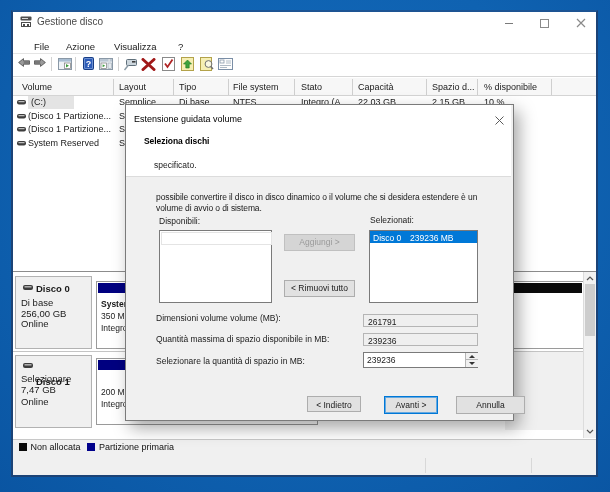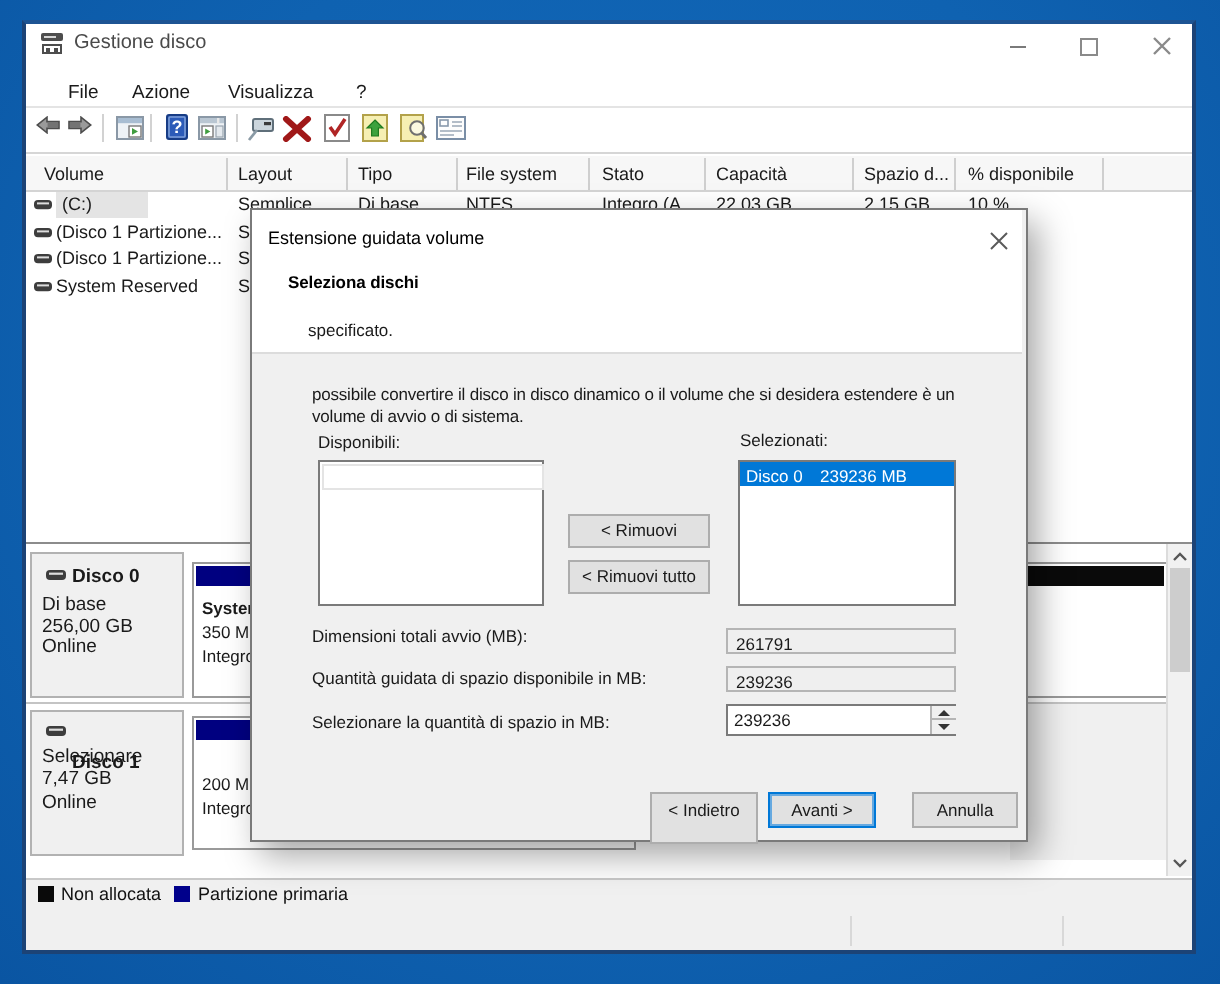--- a/index.html
+++ b/index.html
@@ -230,33 +230,33 @@
   <div class="t" style="left:33px;top:111px;font-size:8.5px;">Disponibili:</div>
   <div class="t" style="left:244px;top:110px;font-size:8.5px;">Selezionati:</div>
   <div class="abs" style="left:33px;top:125px;width:113px;height:73px;background:#fff;border:1px solid #7a7a7a;box-sizing:border-box;">
    <div class="abs" style="left:1px;top:1px;width:109px;height:11px;border:1px solid #e4e4e4;"></div>
   </div>
   <div class="abs" style="left:243px;top:125px;width:109px;height:73px;background:#fff;border:1px solid #7a7a7a;box-sizing:border-box;">
    <div class="abs" style="left:0px;top:0px;width:107px;height:12px;background:#0078d7;"></div>
    <div class="t" style="left:3px;top:1.5px;font-size:8.5px;color:#fff;">Disco 0</div>
    <div class="t" style="left:40px;top:1.5px;font-size:8.5px;color:#fff;">239236 MB</div>
   </div>
-  <div class="btn" style="left:158px;top:152px;width:71px;height:17px;line-height:15px;">&lt; Rimuovi</div>
+  <div class="btn" style="left:158px;top:129px;width:71px;height:17px;line-height:15px;background:#d5d5d5;border-color:#c0c0c0;color:#9a9a9a;">Aggiungi &gt;</div>
   <div class="btn" style="left:158px;top:175px;width:71px;height:17px;line-height:15px;">&lt; Rimuovi tutto</div>
-  <div class="t" style="left:30px;top:207.5px;font-size:8.5px;">Dimensioni totali avvio (MB):</div>
-  <div class="t" style="left:30px;top:229px;font-size:8.5px;">Quantità guidata di spazio disponibile in MB:</div>
+  <div class="t" style="left:30px;top:207.5px;font-size:8.5px;">Dimensioni volume volume (MB):</div>
+  <div class="t" style="left:30px;top:229px;font-size:8.5px;">Quantità massima di spazio disponibile in MB:</div>
   <div class="t" style="left:30px;top:251px;font-size:8.5px;">Selezionare la quantità di spazio in MB:</div>
   <div class="fld" style="left:237px;top:208.5px;width:115px;height:13.5px;">261791</div>
   <div class="fld" style="left:237px;top:227.5px;width:115px;height:13px;">239236</div>
   <div class="abs" style="left:237px;top:246.5px;width:115px;height:16px;background:#fff;border:1px solid #7a7a7a;box-sizing:border-box;">
    <div class="t" style="left:3px;top:2px;font-size:8.5px;">239236</div>
    <div class="abs" style="left:101px;top:0px;width:13px;height:7px;background:#f0f0f0;border-left:1px solid #b5b5b5;border-bottom:1px solid #b5b5b5;box-sizing:border-box;">
     <div class="abs" style="left:3px;top:2px;width:0;height:0;border-left:3px solid transparent;border-right:3px solid transparent;border-bottom:3px solid #333;"></div>
    </div>
    <div class="abs" style="left:101px;top:7px;width:13px;height:7px;background:#f0f0f0;border-left:1px solid #b5b5b5;box-sizing:border-box;">
     <div class="abs" style="left:3px;top:2px;width:0;height:0;border-left:3px solid transparent;border-right:3px solid transparent;border-top:3px solid #333;"></div>
    </div>
   </div>
-  <div class="btn" style="left:199px;top:291px;width:54px;height:26px;line-height:16px;">&lt; Indietro</div>
+  <div class="btn" style="left:181px;top:291px;width:54px;height:16px;line-height:16px;">&lt; Indietro</div>
   <div class="btn" style="left:258px;top:291px;width:54px;height:18px;line-height:16px;border-color:#0078d7;box-shadow:inset 0 0 0 1px #66a9e0;">Avanti &gt;</div>
-  <div class="btn" style="left:330px;top:291px;width:53px;height:18px;line-height:16px;">Annulla</div>
+  <div class="btn" style="left:330px;top:291px;width:69px;height:18px;line-height:16px;">Annulla</div>
  </div>
 </div>
 
 </body></html>

